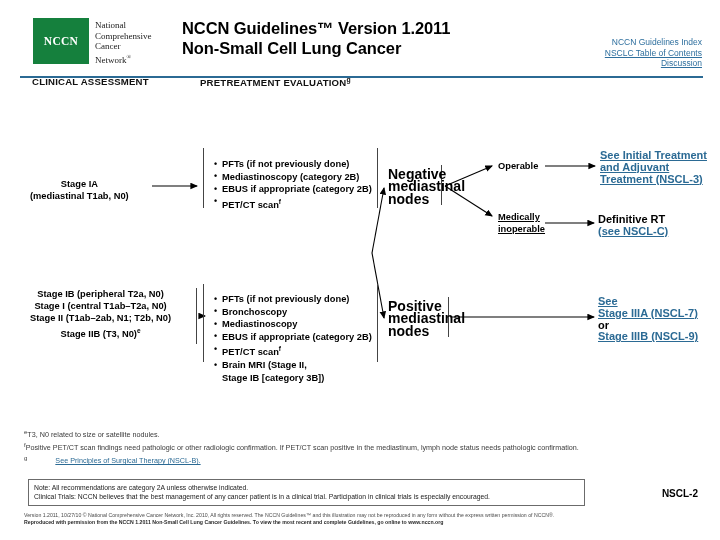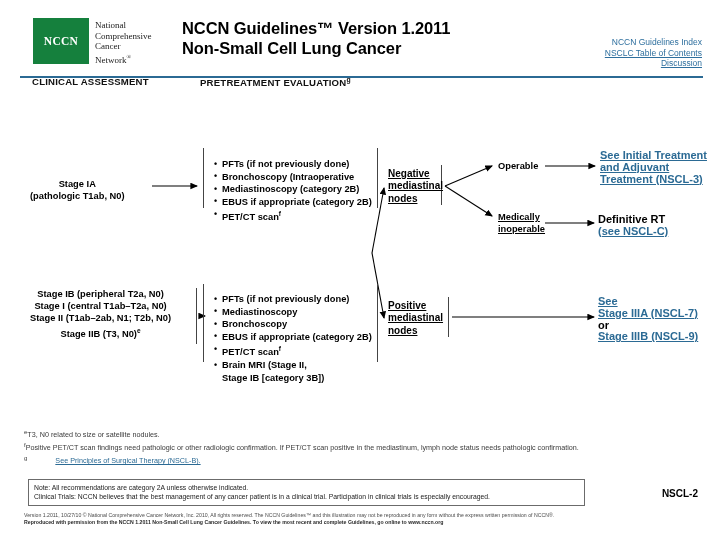--- a/index.html
+++ b/index.html
@@ -93,23 +93,22 @@
     content: "\2022"; position: absolute; left: 0; top: -0.5px;
     font-size: 9px;
   }
   .bullets li.cont::before { content: ""; }
   .bullets .sup { font-size: 6.5px; vertical-align: super; }
 
   #eval-1 { left: 208px; top: 152px; }
   #eval-2 { left: 208px; top: 287px; }
 
   .node-box {
-    position: absolute; font-size: 10px; font-weight: bold;
+    position: absolute; font-size: 14px; font-weight: bold;
     line-height: 12.4px;
-    text-decoration: underline;
   }
   #node-neg { left: 388px; top: 168px; }
   #node-pos { left: 388px; top: 300px; }
 
   .oper-label {
     position: absolute; font-size: 9.3px; font-weight: bold;
     line-height: 12.4px;
   }
   #lbl-operable { left: 498px; top: 160px; }
   #lbl-inoperable { left: 498px; top: 211px; text-decoration: underline; }
@@ -234,45 +233,44 @@
     <div class="vbar" id="vbar-1"></div>
     <div class="vbar" id="vbar-eval1"></div>
     <div class="vbar" id="vbar-2"></div>
     <div class="vbar" id="vbar-eval2"></div>
     <div class="vbar" id="vbar-stage2"></div>
     <div class="vbar" id="vbar-neg"></div>
     <div class="vbar" id="vbar-pos"></div>
 
     <div class="stage-box" id="stage-ia">
       <div>Stage IA</div>
-      <div>(pathologic T1ab, N0)</div>
+      <div>(mediastinal T1ab, N0)</div>
     </div>
 
     <div class="stage-box" id="stage-grp">
       <div>Stage IB (peripheral T2a, N0)</div>
       <div>Stage I (central T1ab–T2a, N0)</div>
       <div>Stage II (T1ab–2ab, N1; T2b, N0)</div>
       <div><span>Stage IIB (T3, N0)</span><span class="sup">e</span></div>
     </div>
 
     <div class="bullets" id="eval-1">
       <ul>
         <li><span>PFTs (if not previously done)</span></li>
-        <li><span>Bronchoscopy (Intraoperative</span></li>
         <li><span>Mediastinoscopy (category 2B)</span></li>
         <li><span>EBUS if appropriate (category 2B)</span></li>
         <li><span>PET/CT scan</span><span class="sup">f</span></li>
       </ul>
     </div>
 
     <div class="bullets" id="eval-2">
       <ul>
         <li><span>PFTs (if not previously done)</span></li>
+        <li><span>Bronchoscopy</span></li>
         <li><span>Mediastinoscopy</span></li>
-        <li><span>Bronchoscopy</span></li>
         <li><span>EBUS if appropriate (category 2B)</span></li>
         <li><span>PET/CT scan</span><span class="sup">f</span></li>
         <li><span>Brain MRI (Stage II,</span></li>
         <li class="cont"><span>Stage IB [category 3B])</span></li>
       </ul>
     </div>
 
     <div class="node-box" id="node-neg">
       <div>Negative</div>
       <div>mediastinal</div>

